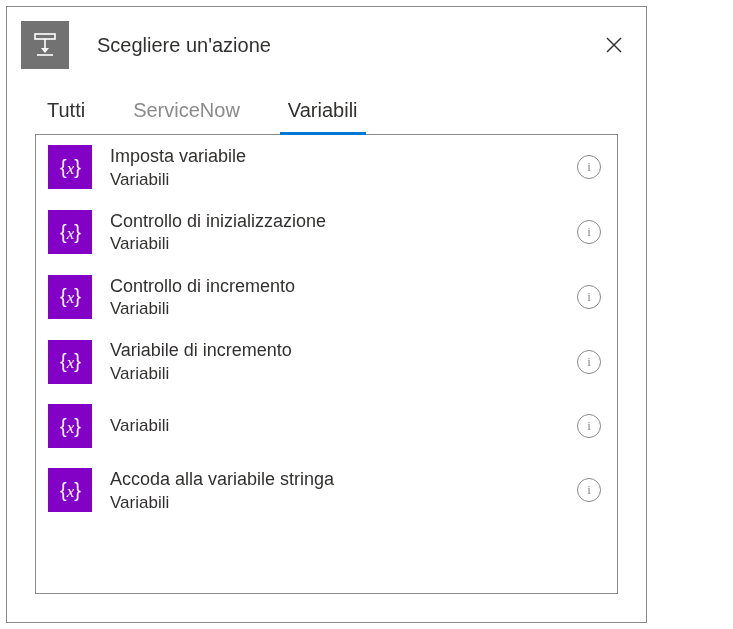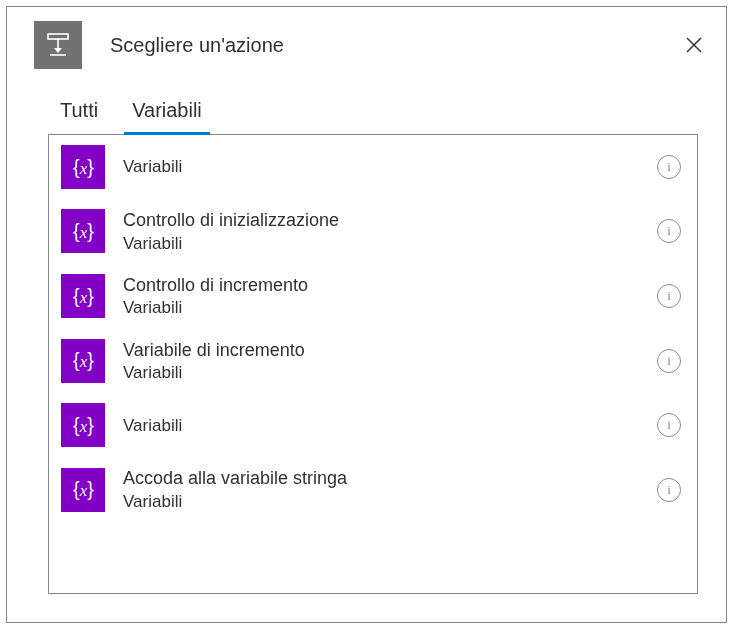--- a/index.html
+++ b/index.html
@@ -6,27 +6,26 @@
       margin: 0;
       padding: 0;
       box-sizing: border-box;
     }
     body {
       font-family: "Segoe UI", Arial, sans-serif;
       background: #fff;
       padding: 6px;
     }
     .dialog {
-      width: 721px;
+      width: 641px;
       height: 617px;
       border: 1px solid #8a8a8a;
       background: #fff;
       display: flex;
       flex-direction: column;
-      padding-left: 13px;
     }
     .header {
       display: flex;
       align-items: center;
       padding: 14px 18px 10px 14px;
     }
     .header-icon {
       width: 48px;
       height: 48px;
       background: #727272;
@@ -47,21 +46,21 @@
       height: 28px;
       display: flex;
       align-items: center;
       justify-content: center;
       cursor: pointer;
       color: #323130;
     }
     .tabs {
       display: flex;
       padding: 12px 26px 0 26px;
-      gap: 6px;
+      gap: 20px;
     }
     .tab {
       font-size: 20px;
       color: #323130;
       padding: 8px 14px 12px 14px;
       cursor: pointer;
       position: relative;
     }
     .tab.muted {
       color: #8a8a8a;
@@ -161,30 +160,32 @@
     <div class="close-btn">
       <svg width="18" height="18" viewBox="0 0 18 18">
         <line x1="2" y1="2" x2="16" y2="16" stroke="#323130" stroke-width="1.4"></line>
         <line x1="16" y1="2" x2="2" y2="16" stroke="#323130" stroke-width="1.4"></line>
       </svg>
     </div>
   </div>
 
   <div class="tabs">
     <div class="tab">Tutti</div>
+    <div class="tab muted">ServiceNow</div>
     <div class="tab active">Variabili</div>
   </div>
 
   <div class="content-box">
 
     <div class="action-item">
       <div class="action-icon">
           <span class="brace">{<span class="x">x</span>}</span>
         </div>
       <div class="action-text">
+        <div class="action-title">Imposta variabile</div>
         <div class="action-subtitle">Variabili</div>
       </div>
       <div class="info-icon">i</div>
     </div>
 
     <div class="action-item">
       <div class="action-icon">
           <span class="brace">{<span class="x">x</span>}</span>
         </div>
       <div class="action-text">

